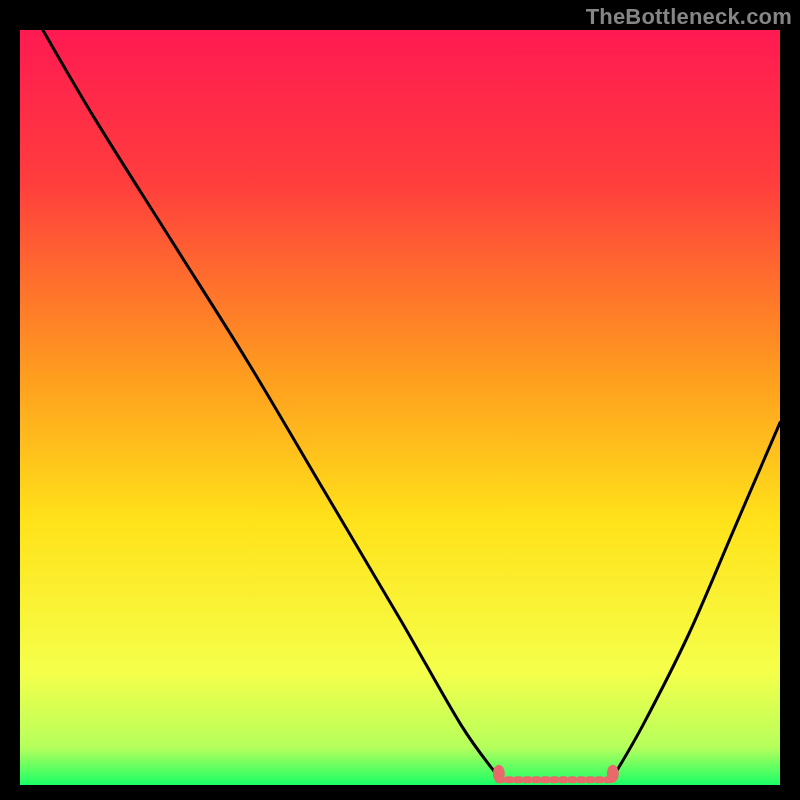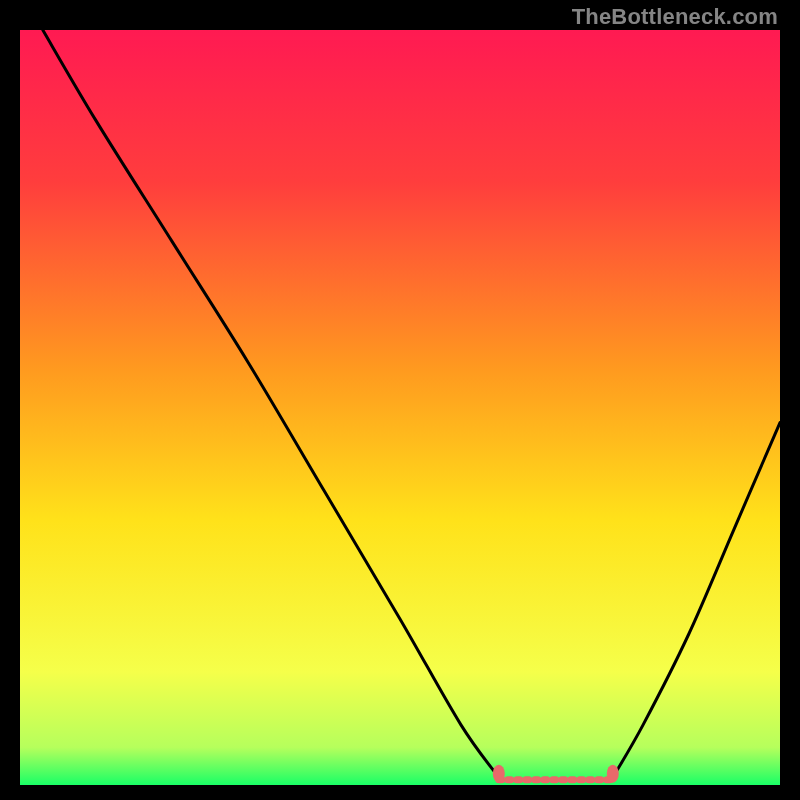--- a/index.html
+++ b/index.html
@@ -7,21 +7,21 @@
     padding: 0;
     width: 800px;
     height: 800px;
     background: #000;
     overflow: hidden;
     font-family: Arial, Helvetica, sans-serif;
   }
   .attribution {
     position: absolute;
     top: 4px;
-    right: 22px;
+    right: 8px;
     color: #858585;
     font-size: 22px;
     font-weight: 600;
     letter-spacing: 0.2px;
     z-index: 10;
   }
   .frame {
     position: absolute;
     left: 20px;
     top: 30px;

